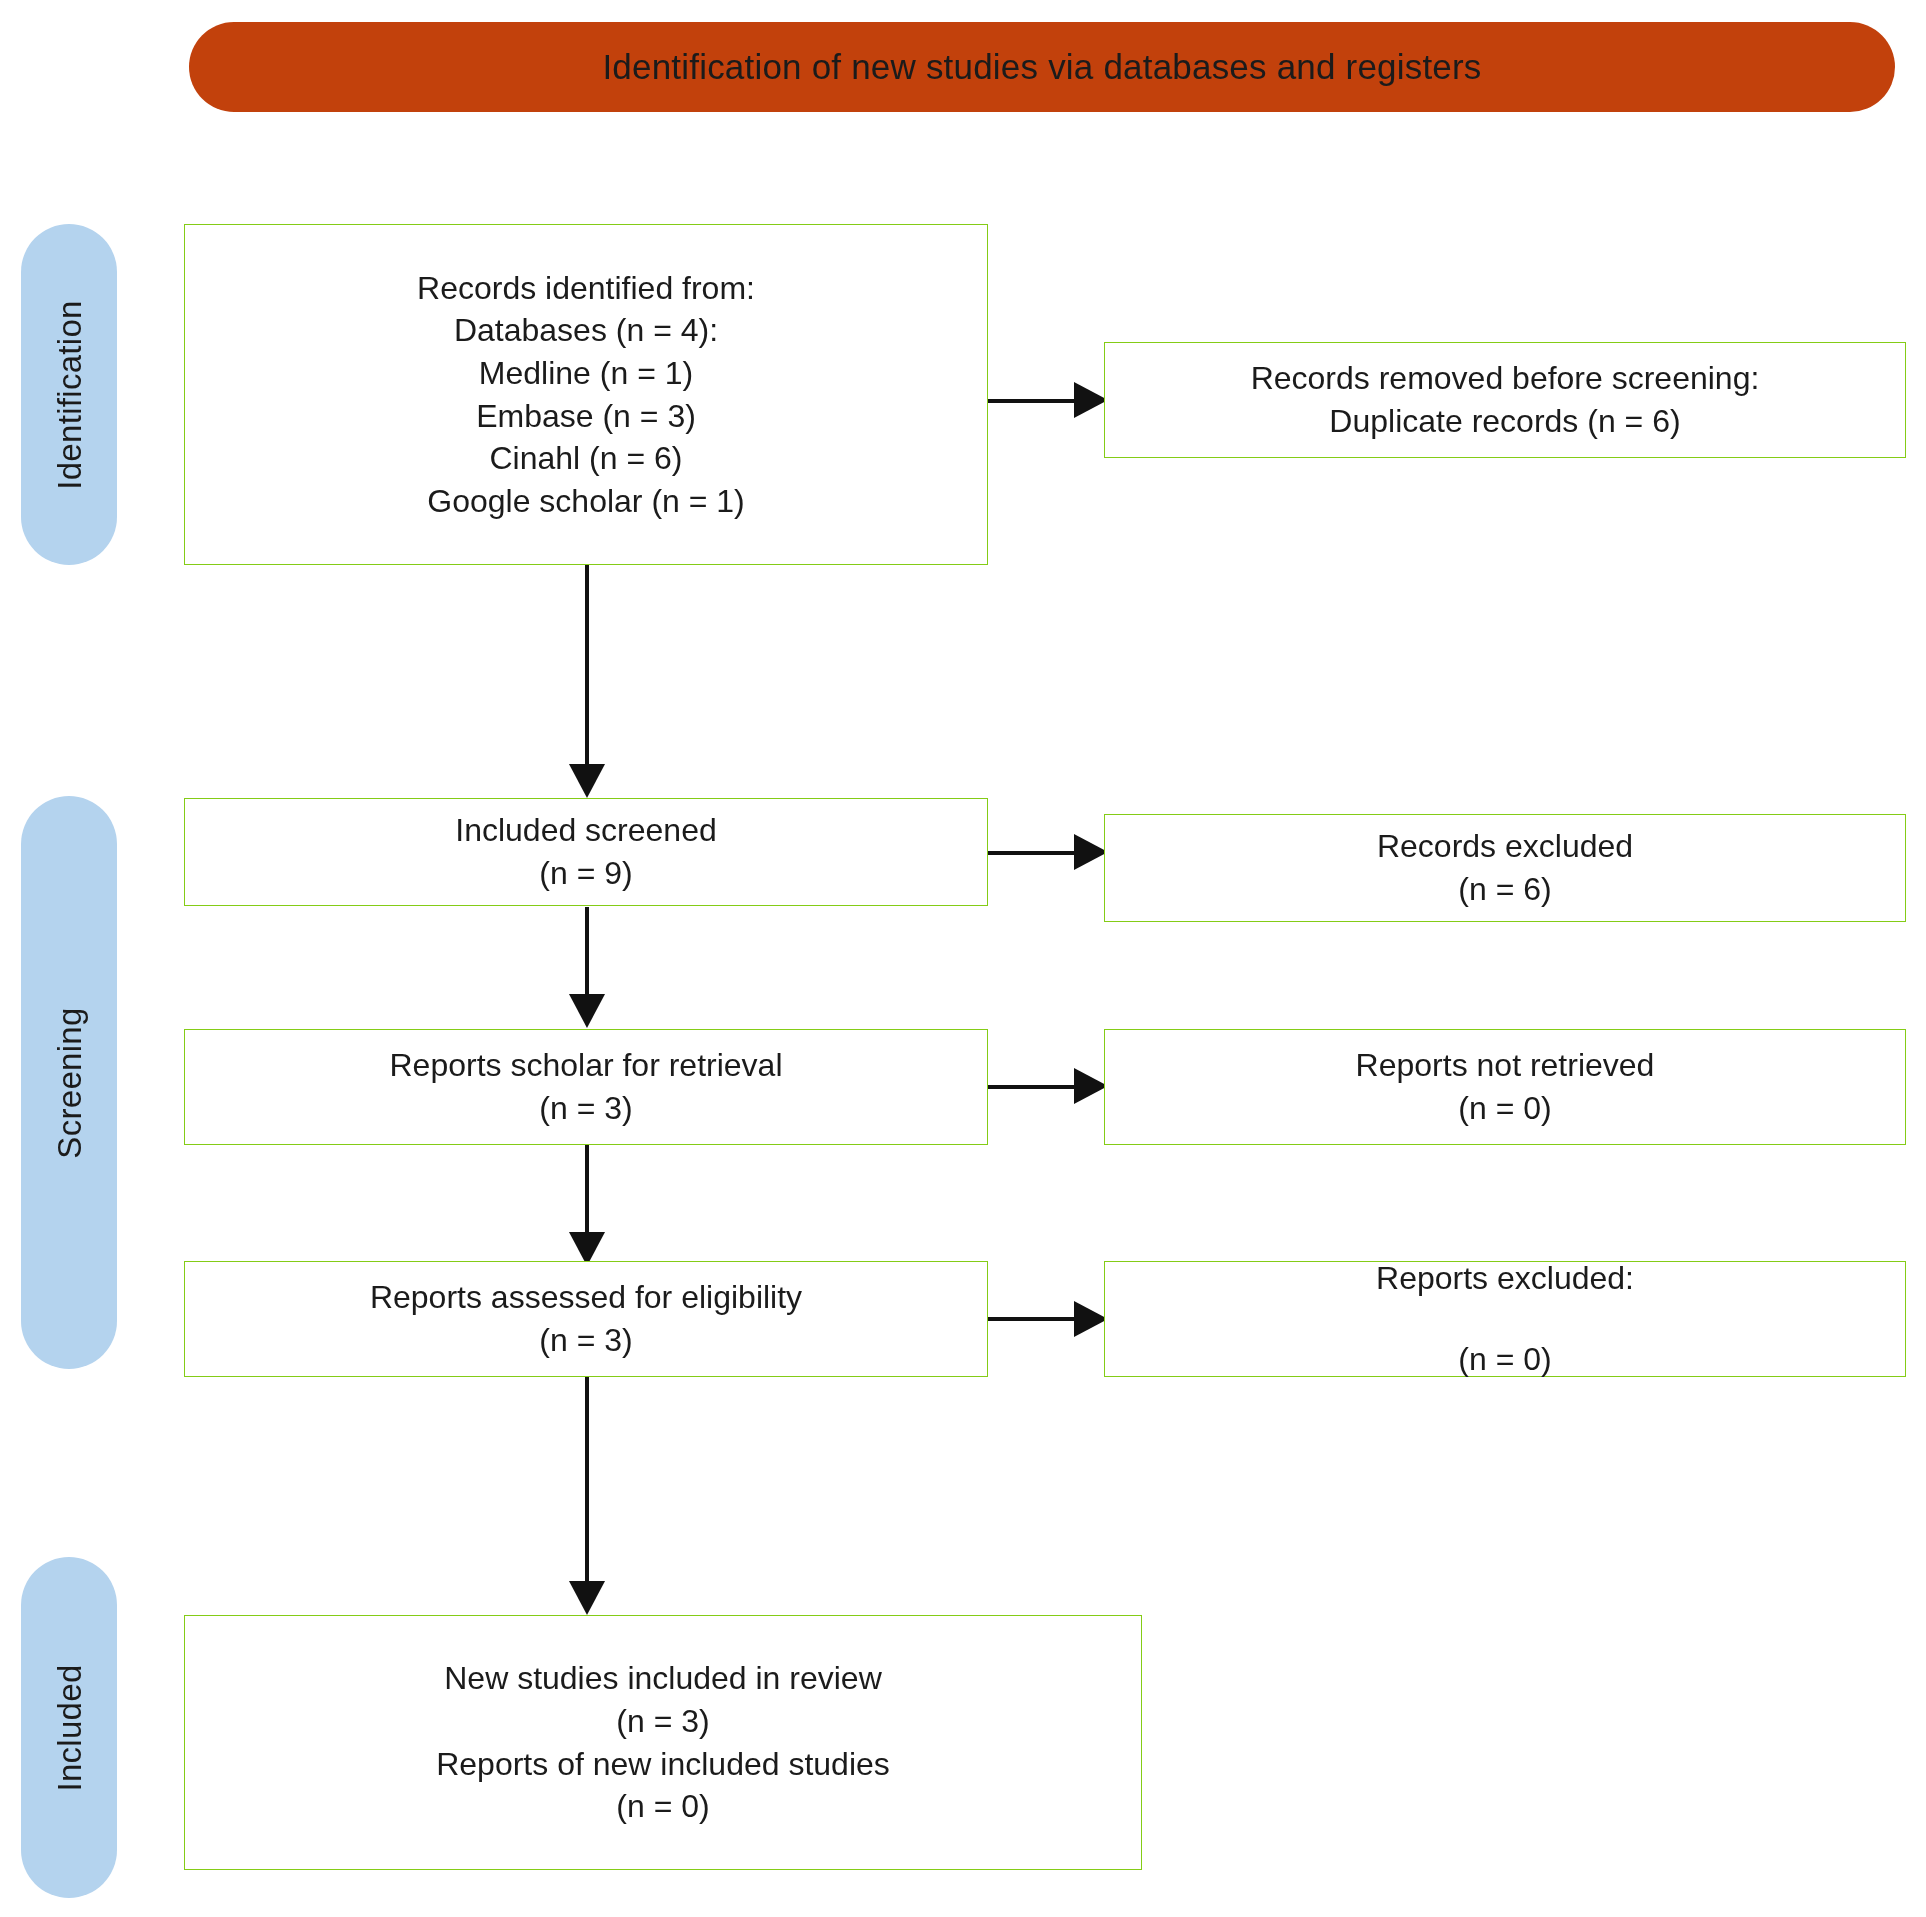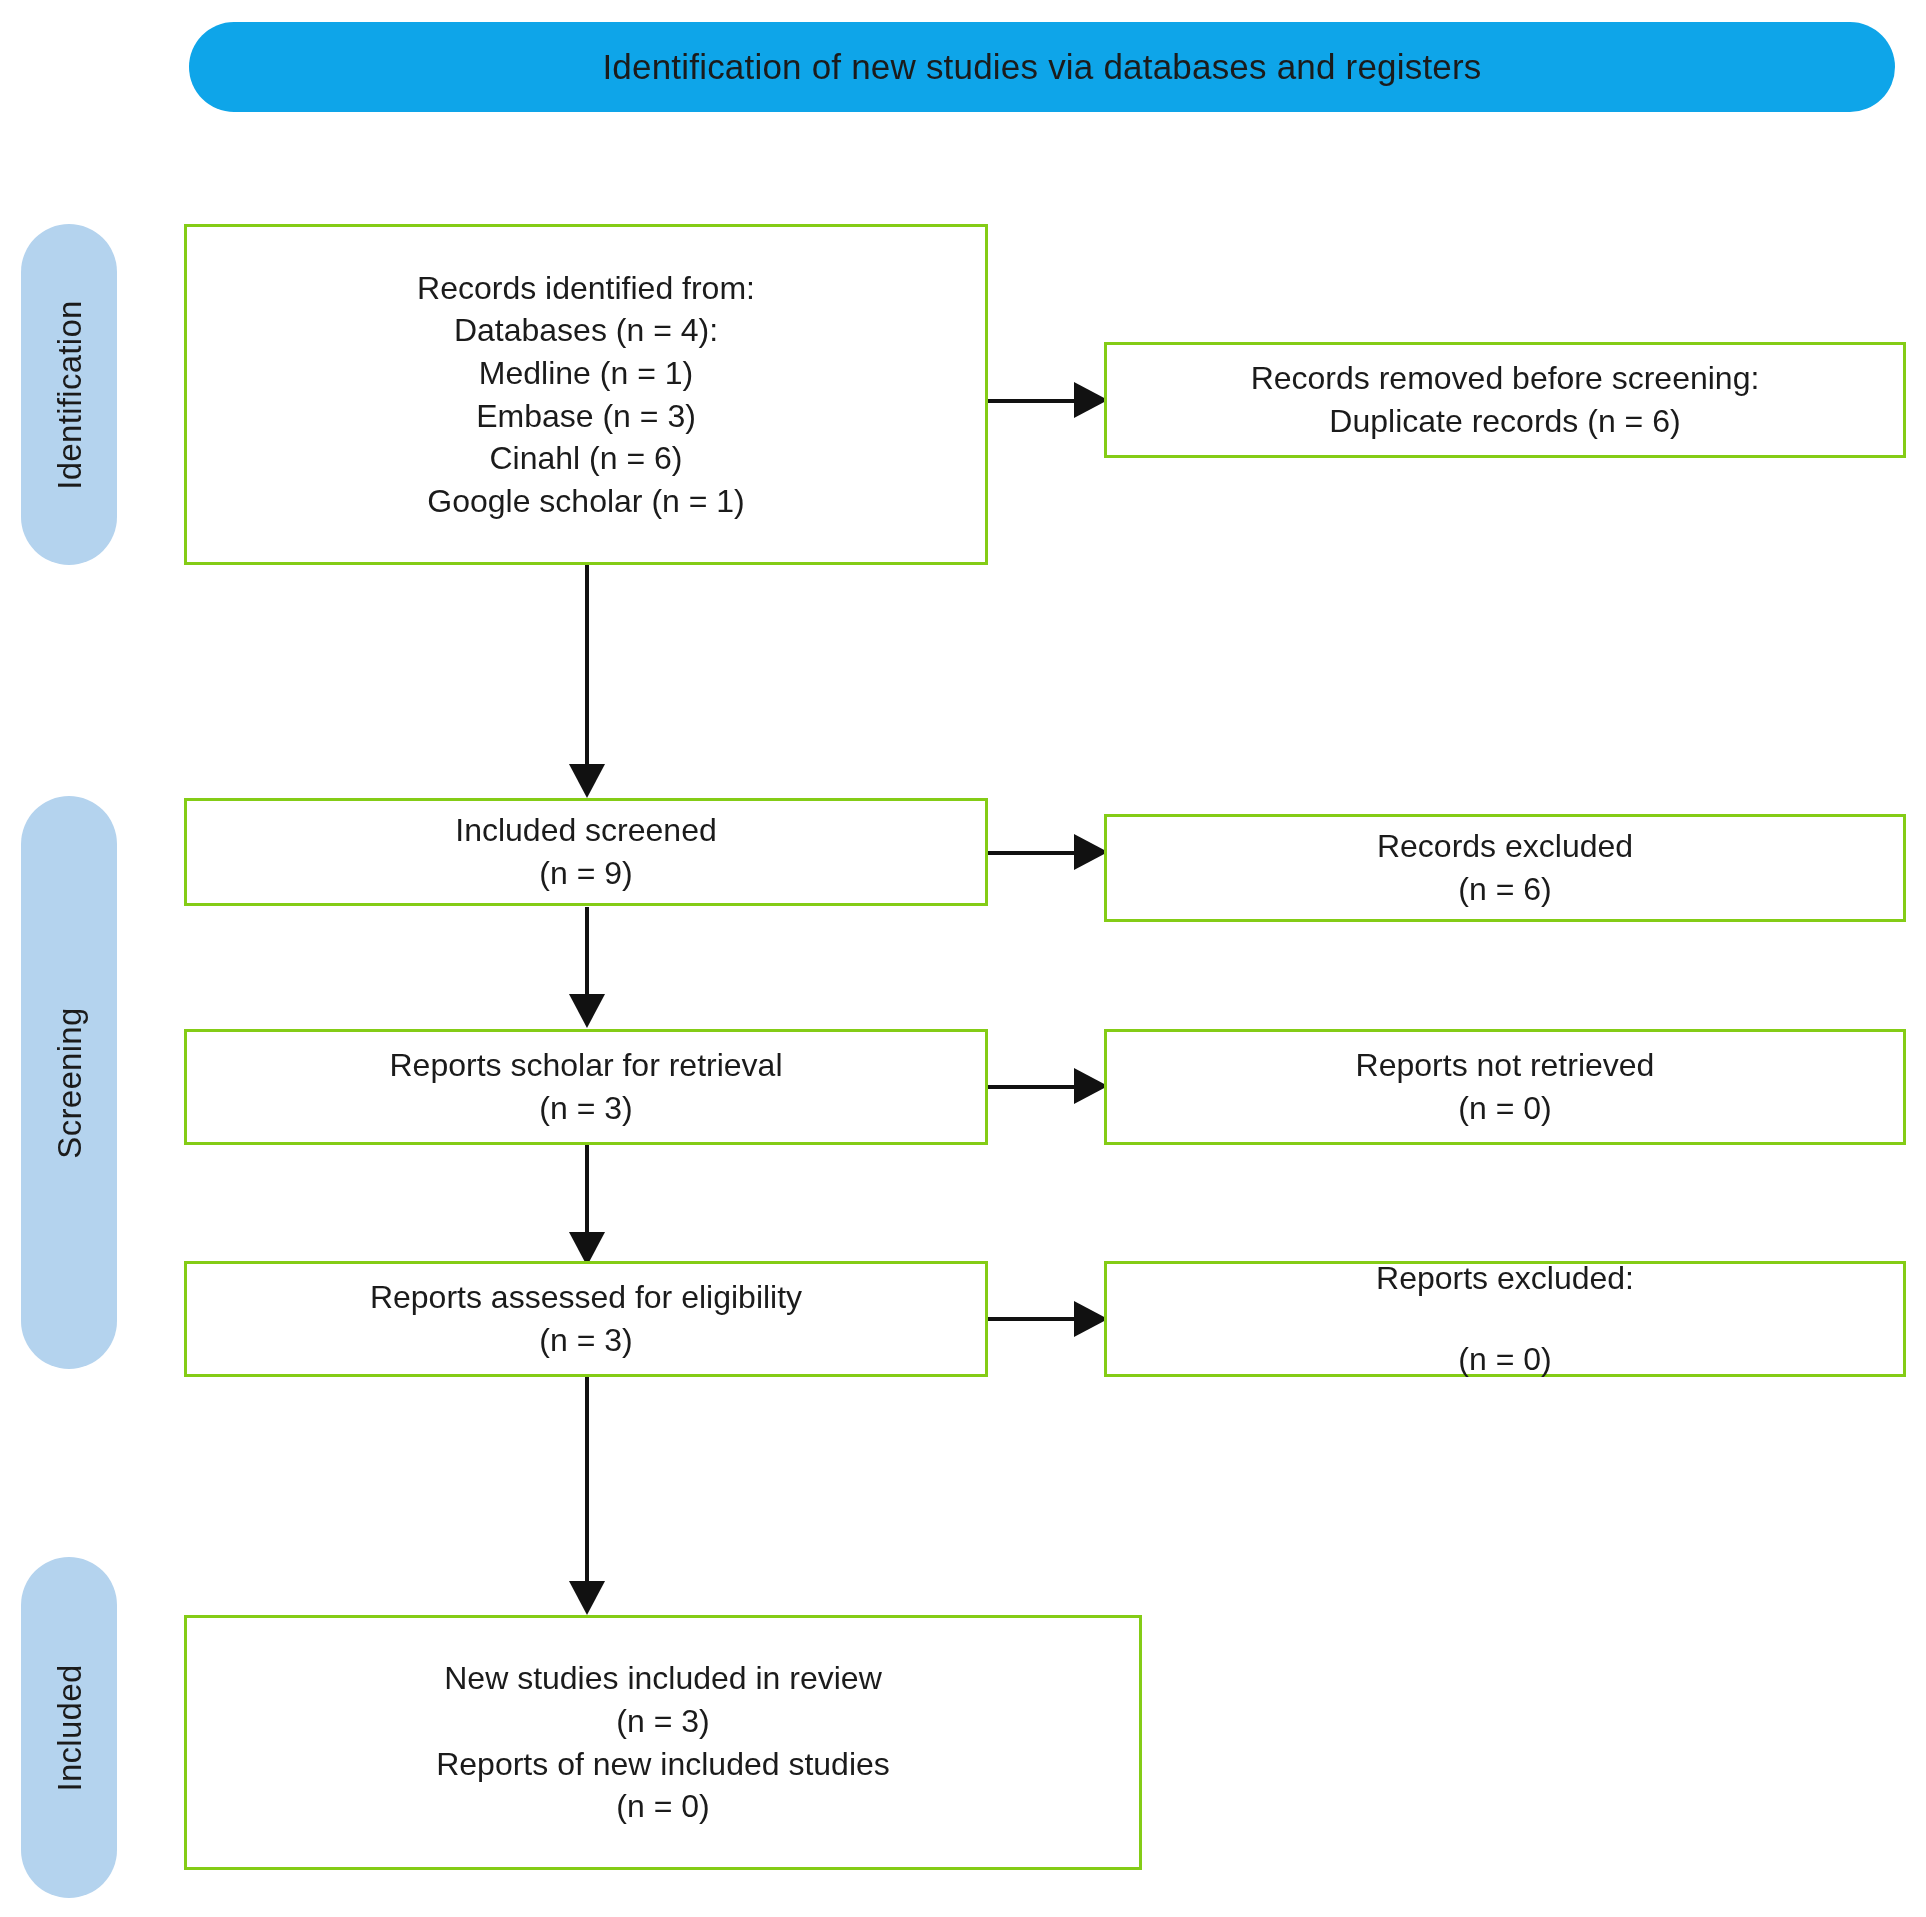--- a/index.html
+++ b/index.html
@@ -18,21 +18,21 @@
     overflow: hidden;
   }
 
   
   .header-banner {
     position: absolute;
     left: 189px;
     top: 22px;
     width: 1706px;
     height: 90px;
-    background: #0ea5e9;
+    background: #c2410c;
     border-radius: 45px;
     display: flex;
     align-items: center;
     justify-content: center;
     box-sizing: border-box;
   }
   .header-banner .banner-text {
     font-size: 35px;
     color: #1b1b1b;
     letter-spacing: 0.2px;
@@ -57,21 +57,21 @@
     letter-spacing: 0.3px;
   }
   #stage-identification { left: 21.3px;  top: 224px;  height: 341px; }
   #stage-screening      { left: 21.3px;  top: 796px; height: 573px; }
   #stage-included       { left: 21.3px;  top: 1557px; height: 341px; }
 
   
   .flow-box {
     position: absolute;
     background: #ffffff;
-    border: 3px solid #84cc16;
+    border: 1px solid #84cc16;
     box-sizing: border-box;
     display: flex;
     flex-direction: column;
     align-items: center;
     justify-content: center;
   }
   .flow-box .line {
     font-size: 32px;
     line-height: 1.33;
     color: #1b1b1b;

